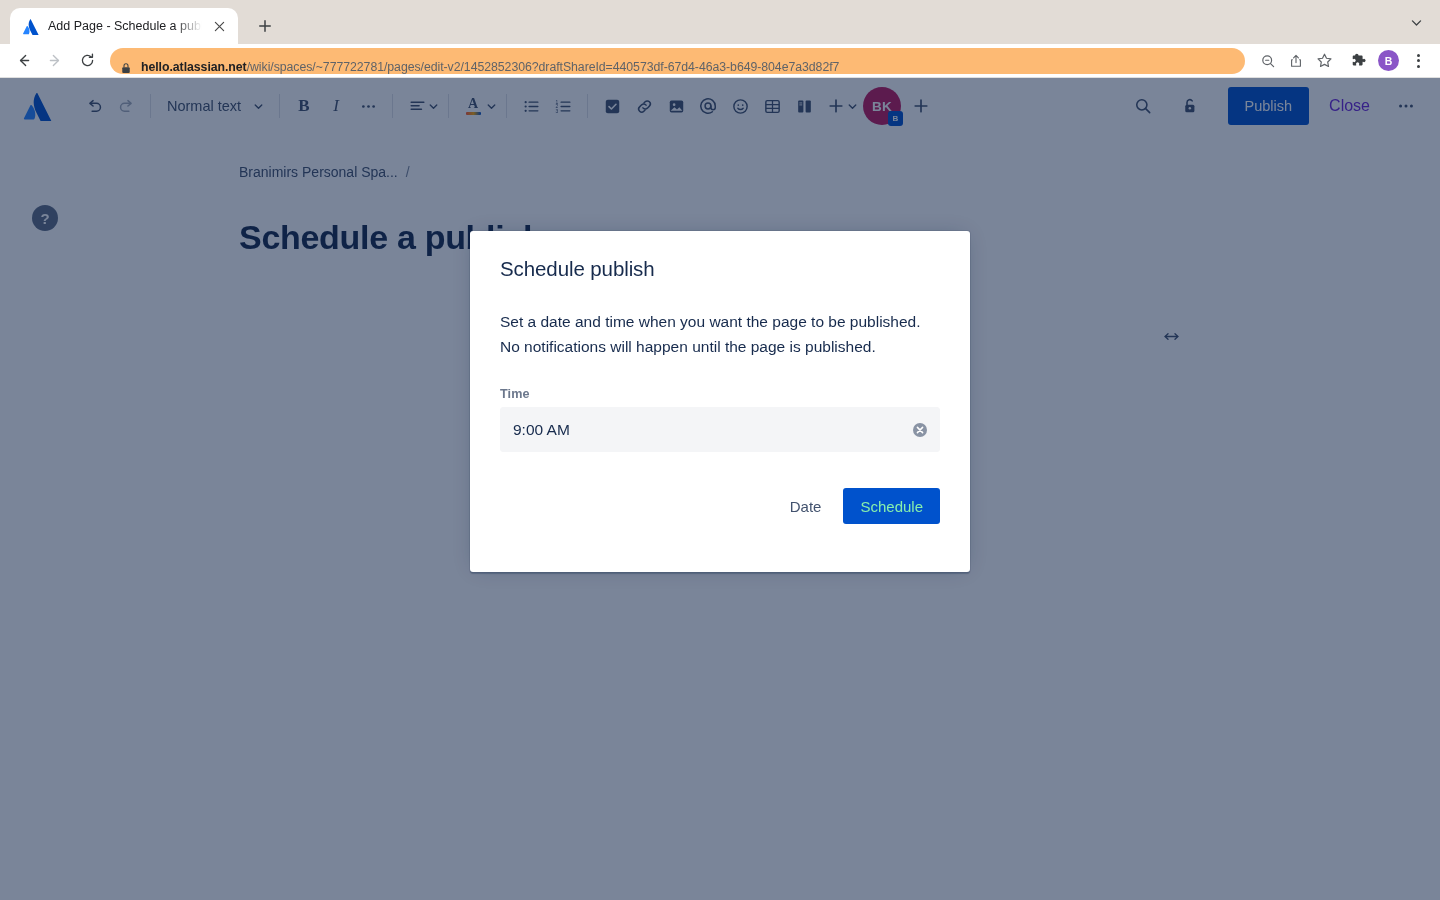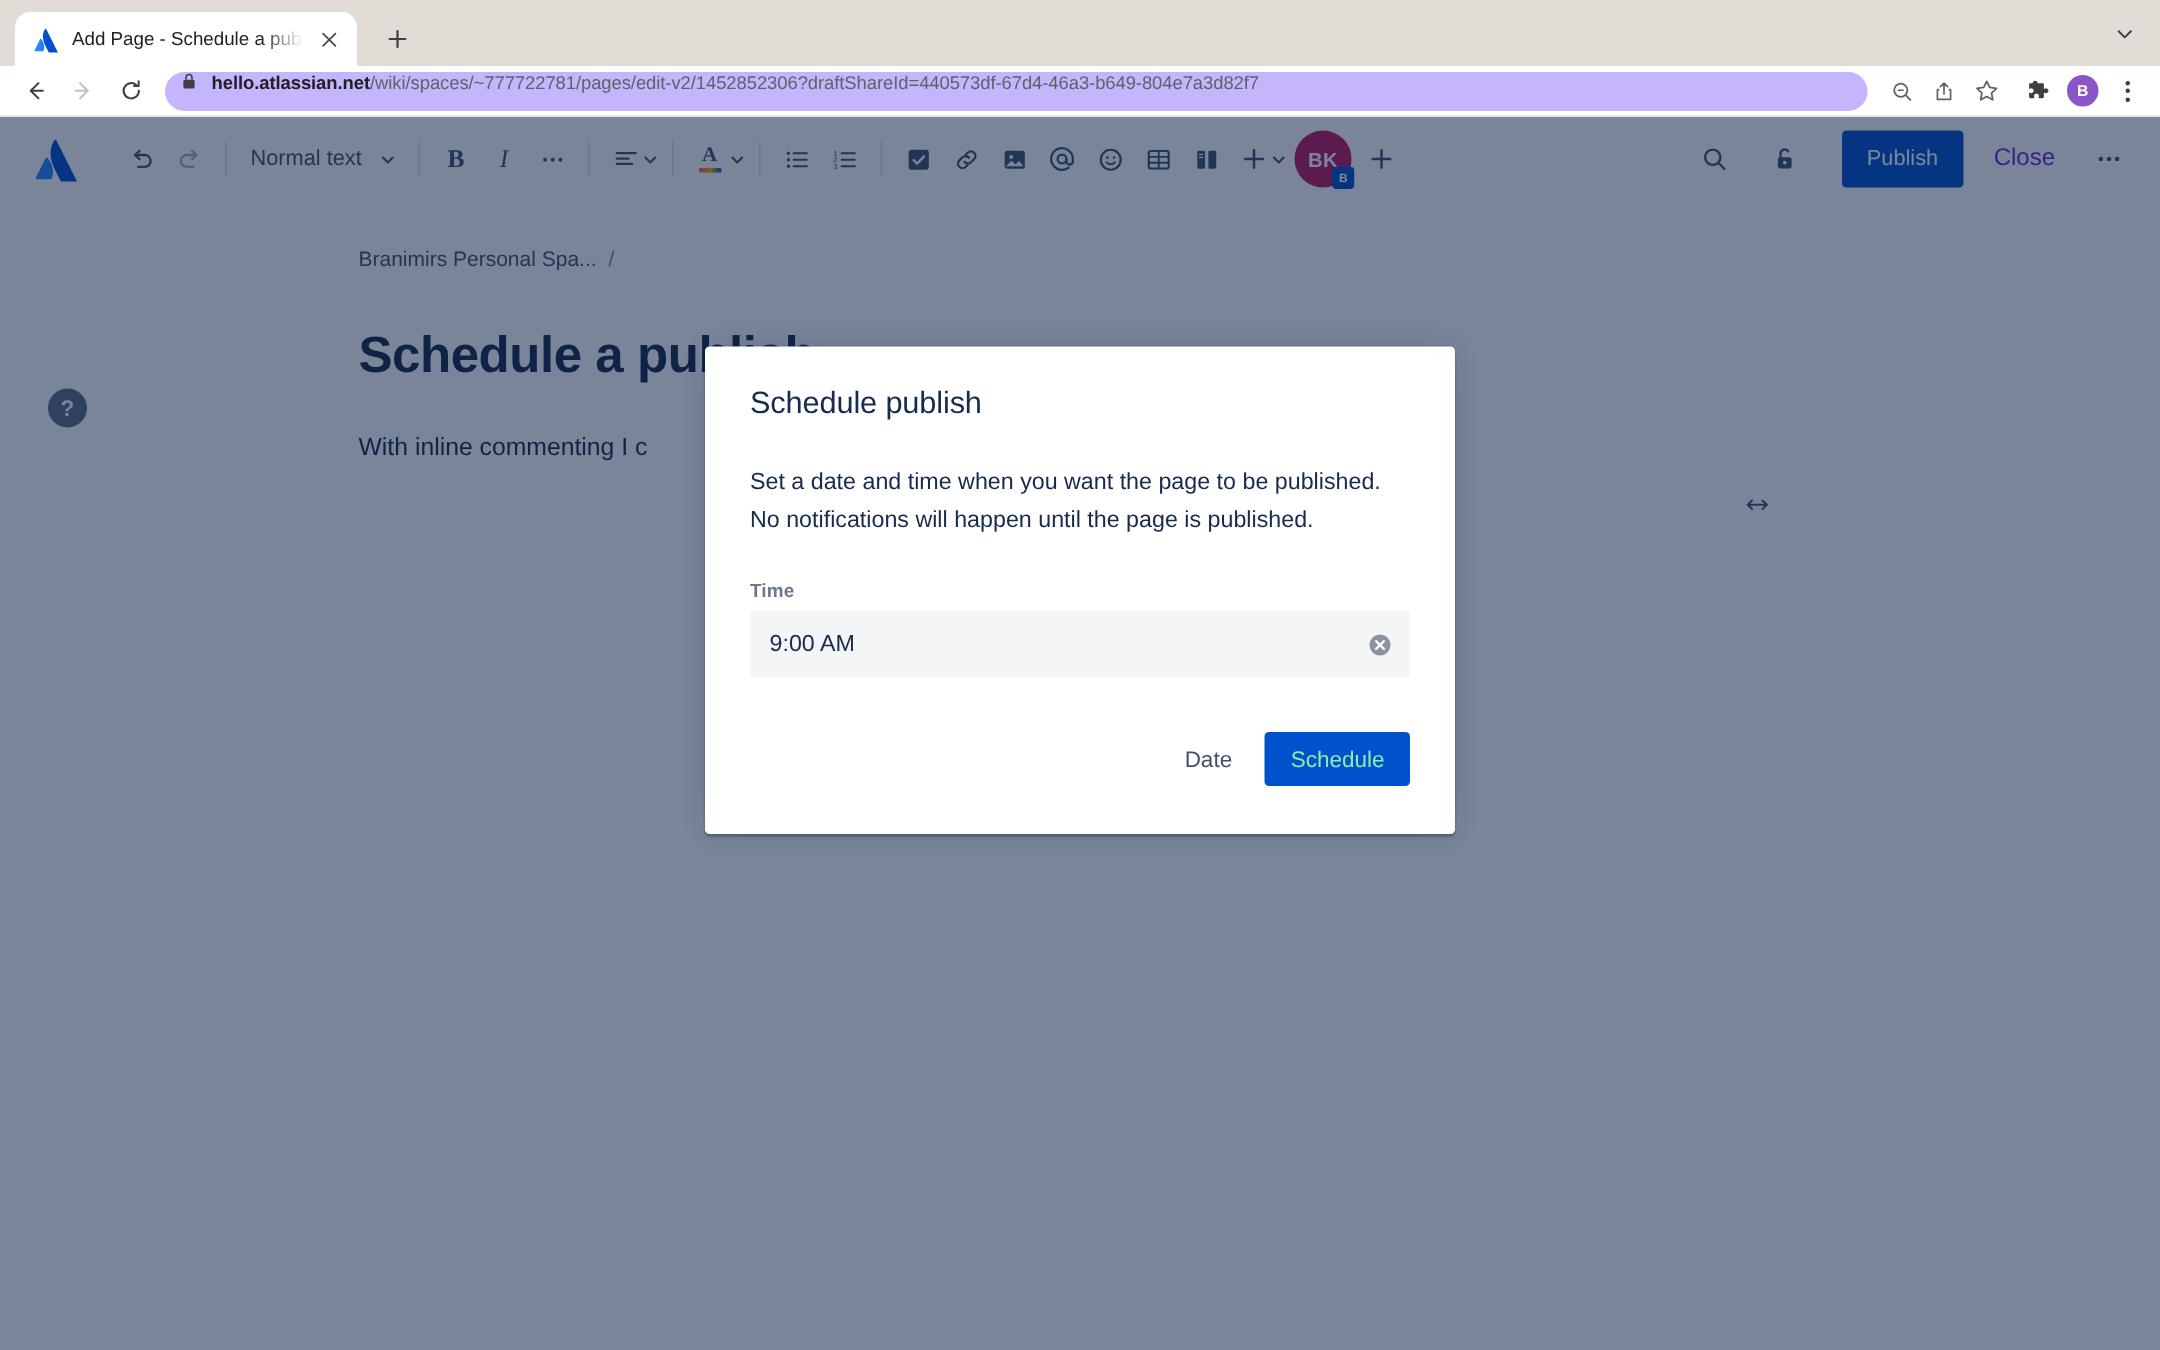--- a/index.html
+++ b/index.html
@@ -76,24 +76,24 @@
   .navbtn {
     width: 30px; height: 30px;
     display: flex; align-items: center; justify-content: center;
     color: #5f6368;
     flex: 0 0 30px;
   }
   .navbtn.disabled { color: #bdc1c6; }
   .urlbox {
     flex: 1;
     height: 26px;
-    background: #c4b5fd;
+    background: #fdba74;
     border-radius: 13px;
     display: flex;
-    align-items: flex-start;
+    align-items: flex-end;
     padding: 0 11px;
     gap: 9px;
     margin: 0 8px 0 6px;
     min-width: 0;
   }
   .lock-ico { flex: 0 0 11px; color: #3c4043; display:flex; }
   .urltext {
     font-size: 12.3px;
     color: #5f6368;
     white-space: nowrap;
@@ -263,21 +263,21 @@
     z-index: 50;
   }
   .modal {
     position: absolute;
     left: 470px; top: 153px;
     width: 500px;
     background: #ffffff;
     border-radius: 3px;
     box-shadow: 0 0 0 1px rgba(9,30,66,0.08), 0 2px 1px rgba(9,30,66,0.25), 0 0 20px -6px rgba(9,30,66,0.31);
     z-index: 60;
-    padding: 26px 30px 30px 30px;
+    padding: 26px 30px 46px 30px;
   }
   .modal-title {
     font-size: 20.5px;
     font-weight: 500;
     color: #172b4d;
     letter-spacing: -0.1px;
     margin-bottom: 28px;
   }
   .modal-desc {
     font-size: 15.5px;
@@ -639,21 +639,20 @@
         <span>Branimirs Personal Spa...</span>
         <span class="bc-sep">/</span>
       </div>
       <div class="width-toggle">
         <svg viewBox="0 0 24 24" width="19" height="19">
             <path d="M4 12h16" stroke="#42526e" stroke-width="1.7" stroke-linecap="round"></path>
             <path d="M7.6 8.4L4 12l3.6 3.6M16.4 8.4L20 12l-3.6 3.6" stroke="#42526e" stroke-width="1.7" fill="none" stroke-linecap="round" stroke-linejoin="round"></path>
           </svg>
       </div>
       <div class="page-title">Schedule a publish</div>
-      <div class="page-para">With inline commenting I c</div>
       <div class="help-fab">?</div>
     </div>
 
     <div class="overlay"></div>
 
     <div class="modal">
       <div class="modal-title">Schedule publish</div>
       <div class="modal-desc">Set a date and time when you want the page to be published. No notifications will happen until the page is published.</div>
 
 

